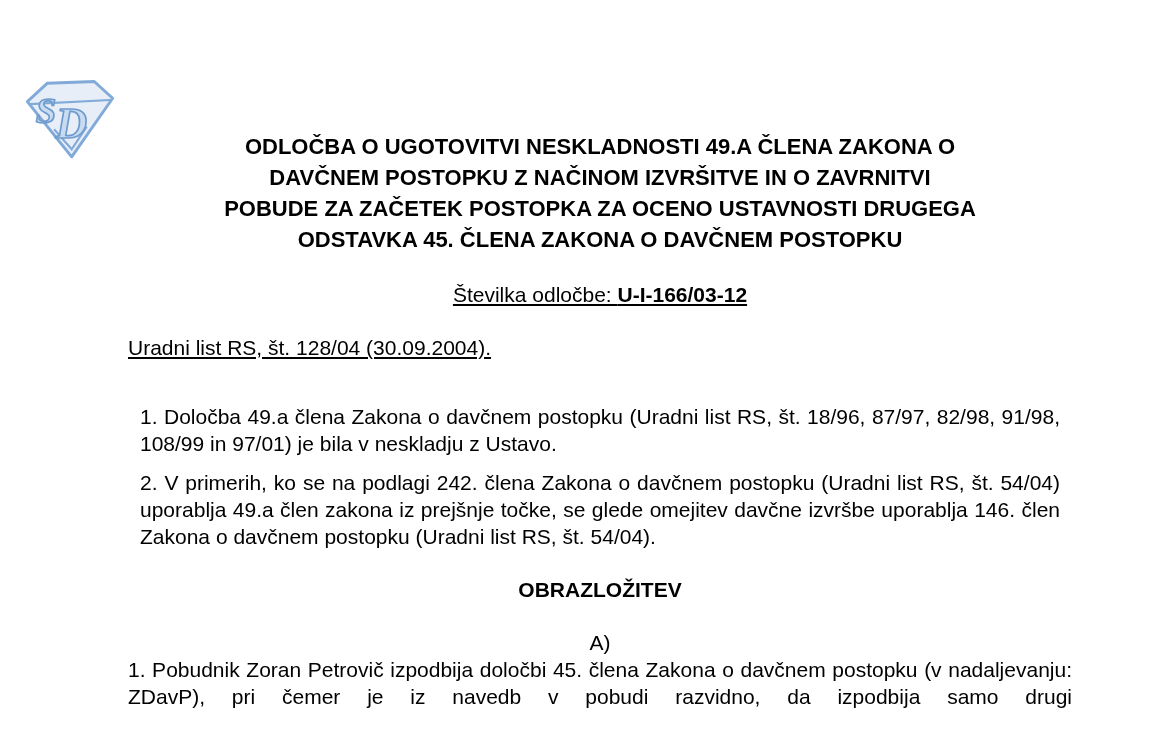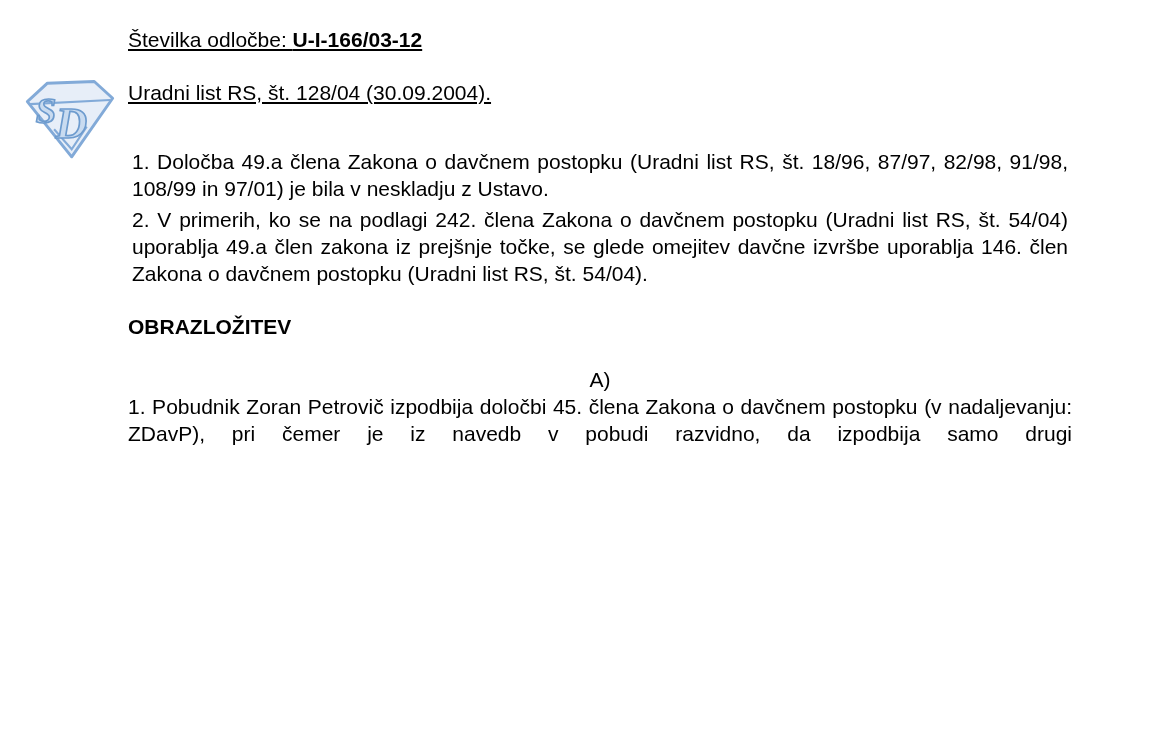--- a/index.html
+++ b/index.html
@@ -38,42 +38,44 @@
     margin: 131px 0 0 0;
     font-size: 22px;
     line-height: 31px;
     font-weight: bold;
     text-align: center;
   }
   .decision-number {
     margin: 26px 0 0 0;
     font-size: 21px;
     line-height: 27px;
+    text-align: center;
   }
   .underlined { text-decoration: underline; }
   .decision-number b { font-weight: bold; }
   .gazette {
     margin: 26px 0 0 0;
     font-size: 21px;
     line-height: 27px;
   }
   .operative {
     margin-top: 42px;
   }
   .operative p {
-    margin: 4px;
+    margin: 12px;
     font-size: 21px;
     line-height: 27px;
     text-align: justify;
   }
   .reasoning-heading {
     margin: 26px 0 0 0;
     font-size: 21px;
     line-height: 27px;
     font-weight: bold;
+    text-align: center;
   }
   .section-label {
     margin-top: 26px;
     font-size: 21px;
     line-height: 27px;
     text-align: center;
   }
   .reasoning-para {
     margin: 0;
     font-size: 21px;
@@ -92,20 +94,26 @@
       <polygon points="4,27 28,5 84,3 106,23 57,93" fill="#e7eef8" stroke="#82aad8" stroke-width="3.5" stroke-linejoin="round"></polygon>
       <path d="M 7,30 L 103,25" fill="none" stroke="#82aad8" stroke-width="2.5"></path>
       <path d="M 36,60 L 57,84 L 75,57" fill="none" stroke="#82aad8" stroke-width="2.5"></path>
       <text x="14" y="52" font-family="Liberation Serif, serif" font-style="italic" font-weight="bold" font-size="44" fill="#c9dbf0" stroke="#6d9bce" stroke-width="2">S</text>
       <text x="38" y="70" font-family="Liberation Serif, serif" font-style="italic" font-weight="bold" font-size="52" fill="#c9dbf0" stroke="#6d9bce" stroke-width="2">D</text>
     </svg>
   </div>
 
   <div class="doc">
 
+    <h1 class="title">
+      <div>ODLOČBA O UGOTOVITVI NESKLADNOSTI 49.A ČLENA ZAKONA O</div>
+      <div>DAVČNEM POSTOPKU Z NAČINOM IZVRŠITVE IN O ZAVRNITVI</div>
+      <div>POBUDE ZA ZAČETEK POSTOPKA ZA OCENO USTAVNOSTI DRUGEGA</div>
+      <div>ODSTAVKA 45. ČLENA ZAKONA O DAVČNEM POSTOPKU</div>
+    </h1>
 
     <p class="decision-number"><span class="underlined"><span>Številka odločbe: </span><b>U-I-166/03-12</b></span></p>
 
     <p class="gazette"><span class="underlined">Uradni list RS, št. 128/04 (30.09.2004).</span></p>
 
     <div class="operative">
       <p>1. Določba 49.a člena Zakona o davčnem postopku (Uradni list RS, št. 18/96, 87/97, 82/98, 91/98, 108/99 in 97/01) je bila v neskladju z Ustavo.</p>
       <p>2. V primerih, ko se na podlagi 242. člena Zakona o davčnem postopku (Uradni list RS, št. 54/04) uporablja 49.a člen zakona iz prejšnje točke, se glede omejitev davčne izvršbe uporablja 146. člen Zakona o davčnem postopku (Uradni list RS, št. 54/04).</p>
     </div>
 

